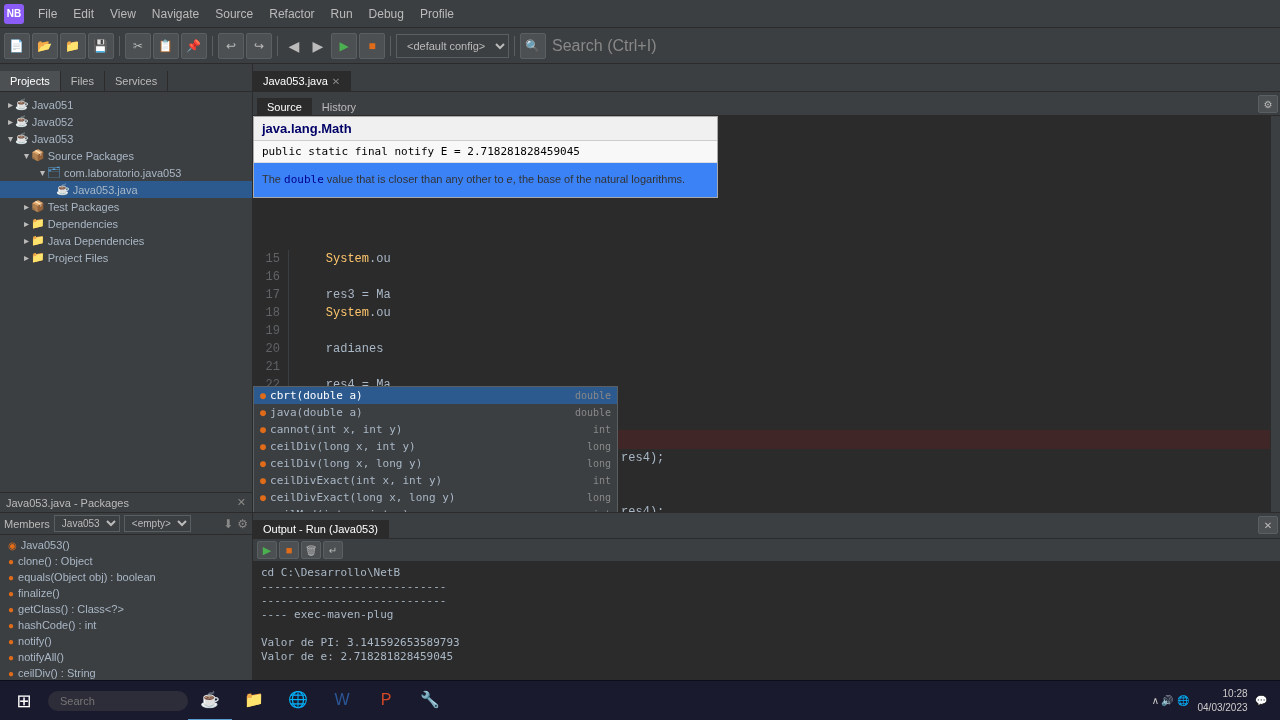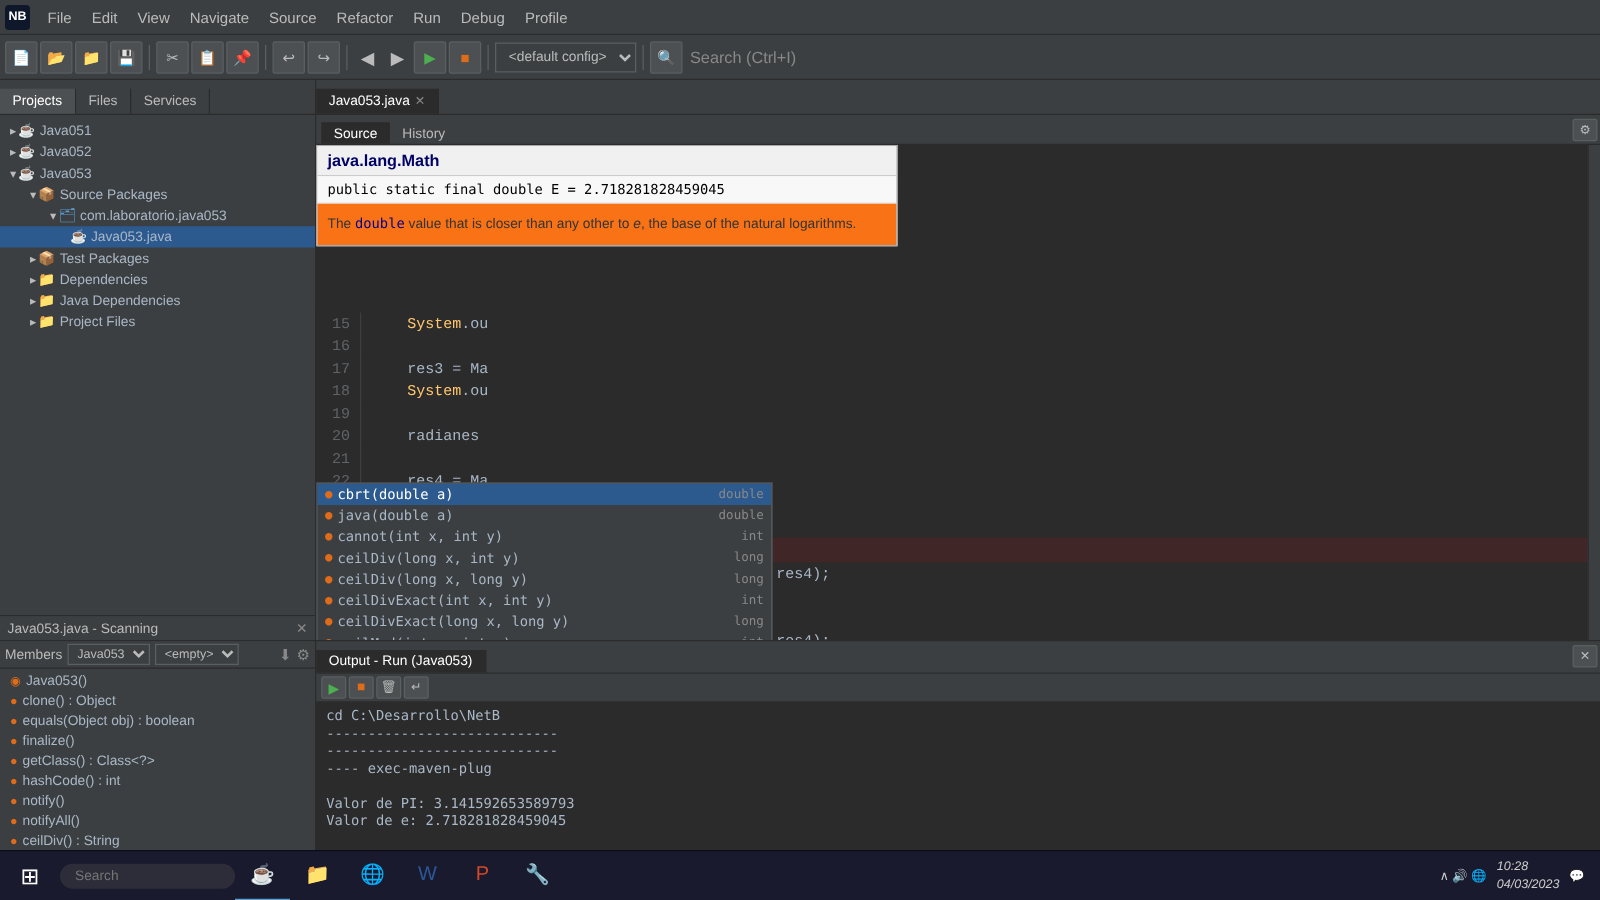--- a/index.html
+++ b/index.html
@@ -10,21 +10,21 @@
       background: #3c3f41;
       color: #bbbbbb;
       display: flex;
       align-items: center;
       height: 28px;
       padding: 0 4px;
       border-bottom: 1px solid #2b2b2b;
     }
     #menubar .menu-logo {
       width: 20px; height: 20px; margin-right: 6px;
-      background: #0f172a;
+      background: #8b5cf6;
       border-radius: 3px;
       display: flex; align-items: center; justify-content: center;
       color: white; font-weight: bold; font-size: 10px;
     }
     #menubar .menu-item {
       padding: 2px 8px;
       cursor: pointer;
       font-size: 12px;
       color: #bbbbbb;
     }
@@ -235,21 +235,21 @@
     #javadoc-popup .jd-sig {
       background: #f8f8f8;
       padding: 4px 8px;
       font-family: monospace;
       font-size: 11px;
       border-bottom: 1px solid #ddd;
       color: #000;
     }
     #javadoc-popup .jd-body {
       padding: 8px;
-      background: #f97316;
+      background: #3b82f6;
       color: #333;
       font-size: 11px;
       line-height: 1.5;
     }
     #javadoc-popup .jd-body code {
       font-family: monospace;
       color: #00008b;
     }
 
     
@@ -409,21 +409,21 @@
       color: #ccc;
       font-size: 18px;
       min-width: 44px;
     }
     .taskbar-item.active { border-bottom: 2px solid #5a9fd4; }
     .taskbar-spacer { flex: 1; }
     .taskbar-tray {
       display: flex; align-items: center; gap: 8px; font-size: 10px; color: #ccc;
       padding: 0 8px;
     }
-    .taskbar-clock { text-align: left; line-height: 1.4; font-style: italic; }
+    .taskbar-clock { text-align: right; line-height: 1.4; }
 
     
     .gutter-error { color: red; font-size: 10px; }
 
     .output-line { margin-bottom: 1px; }
 
     
     ::-webkit-scrollbar { width: 6px; height: 6px; }
     ::-webkit-scrollbar-track { background: #3c3f41; }
     ::-webkit-scrollbar-thumb { background: #5a5f61; }
@@ -460,21 +460,21 @@
   <button class="toolbar-nav-btn">◀</button>
   <button class="toolbar-nav-btn">▶</button>
   <div class="toolbar-btn" style="color:#4caf50">▶</div>
   <div class="toolbar-btn" style="color:#e06c1a">■</div>
   <div class="toolbar-sep"></div>
   <select class="toolbar-combo">
     <option>&lt;default config&gt;</option>
   </select>
   <div class="toolbar-sep"></div>
   <div class="toolbar-btn">🔍</div>
-  <span style="font-size:13px;color:#888;padding-left:4px;text-align:center;">Search (Ctrl+I)</span>
+  <span style="font-size:16px;color:#888;padding-left:4px;text-align:center;">Search (Ctrl+I)</span>
 </div>
 
 <div id="main">
 
   <div id="left-panel">
 
     <div id="project-tabs">
       <div class="proj-tab active">Projects</div>
       <div class="proj-tab">Files</div>
       <div class="proj-tab">Services</div>
@@ -547,21 +547,21 @@
       <div class="tree-item">
         <span class="tree-indent" style="width:20px"></span>
         <span class="tree-arrow">▸</span>
         <span class="tree-icon folder-icon">📁</span>
         <span>Project Files</span>
       </div>
     </div>
 
     <div id="navigator-panel">
       <div id="navigator-header">
-        <span>Java053.java - Scanning</span>
+        <span>Java053.java - Packages</span>
         <span style="cursor:pointer;color:#888">✕</span>
       </div>
       <div style="display:flex;align-items:center;padding:2px 4px;background:#3c3f41;border-bottom:1px solid #2b2b2b;gap:4px;">
         <span style="font-size:11px;color:#bbbbbb">Members</span>
         <select class="nav-combo">
           <option>Java053</option>
         </select>
         <select class="nav-combo">
           <option>&lt;empty&gt;</option>
         </select>
@@ -623,21 +623,21 @@
       <div class="source-tab active">Source</div>
       <div class="source-tab">History</div>
       <span style="flex:1"></span>
       <div class="toolbar-btn" style="width:20px;height:18px;margin:2px;font-size:10px;">⚙</div>
     </div>
 
     <div id="editor-area">
 
       <div id="javadoc-popup">
         <div class="jd-title">java.lang.Math</div>
-        <div class="jd-sig">public static final double E = 2.718281828459045</div>
+        <div class="jd-sig">public static final notify E = 2.718281828459045</div>
         <div class="jd-body">
           The <code>double</code> value that is closer than any other to <em>e</em>, the base of the natural logarithms.
         </div>
       </div>
 
       <div id="code-content" style="margin-top:130px;">
         <div class="code-line">
           <span class="line-num">15</span>
           <span class="line-content">    <span class="type">System</span>.ou</span>
         </div>

